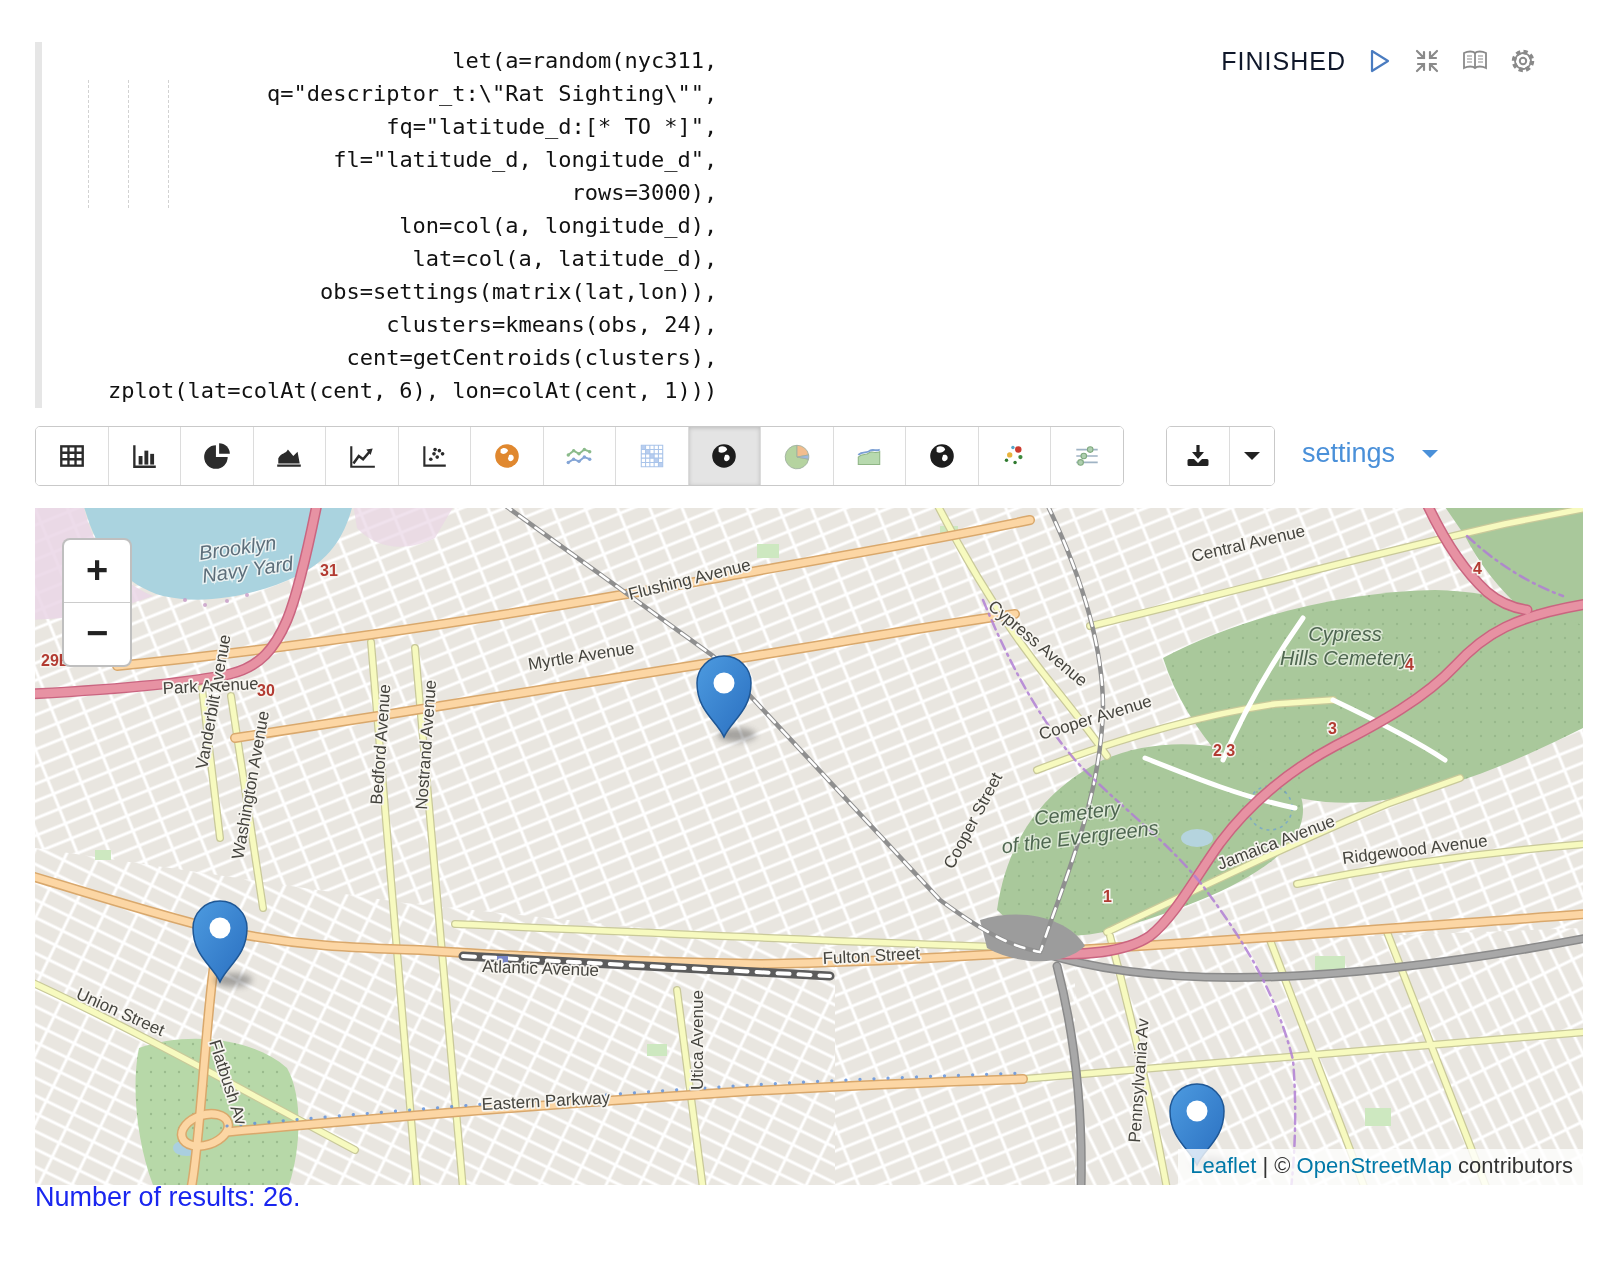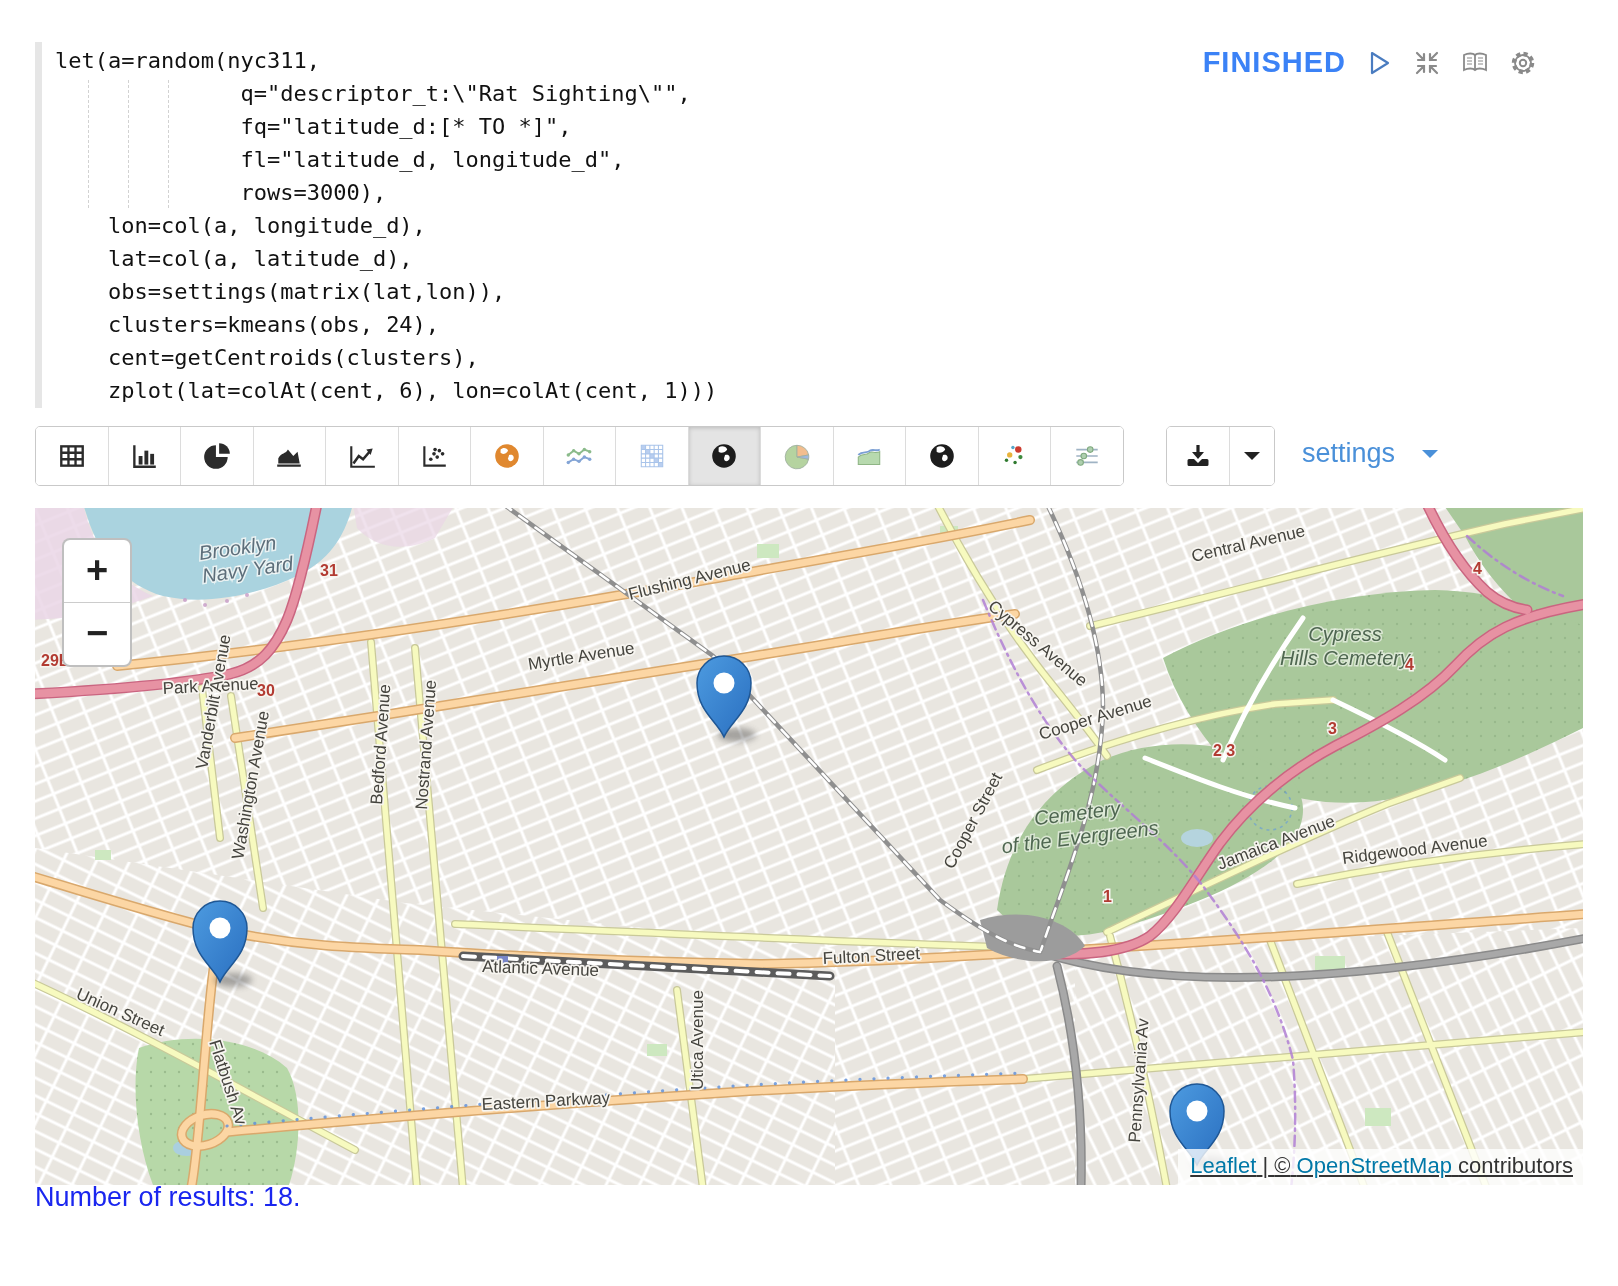--- a/index.html
+++ b/index.html
@@ -1,44 +1,44 @@
 <!DOCTYPE html>
 <html><head>
 <meta charset="utf-8">
 <style>
   html,body{margin:0;padding:0;}
   body{width:1618px;height:1286px;position:relative;background:#fff;font-family:"Liberation Sans",sans-serif;overflow:hidden;}
 
   
   .gutter{position:absolute;left:35px;top:42px;width:7px;height:366px;background:#e6e6e6;}
-  .code{position:absolute;left:55px;top:44px;font-family:"DejaVu Sans Mono",monospace;font-size:22px;line-height:33px;color:#111;}
+  .code{position:absolute;left:55px;top:44px;font-family:"DejaVu Sans Mono",monospace;font-size:22px;line-height:33px;color:#111;text-align:right;}
   .cl{white-space:pre;height:33px;}
   .guide{position:absolute;top:80px;height:128px;width:0;border-left:1px dashed #d2d2d2;}
   .status-row{position:absolute;top:46px;right:80px;display:flex;align-items:center;gap:18px;}
-  .status{color:#3b82f6;font-size:29px;letter-spacing:1px;font-weight:bold;}
+  .status{color:#0f172a;font-size:25px;letter-spacing:1px;}
   .pbtn{width:30px;height:30px;display:flex;align-items:center;justify-content:center;cursor:pointer;}
 
   
   .tb-group{position:absolute;left:35px;top:426px;display:inline-flex;border:1px solid #c9c9c9;border-radius:5px;overflow:hidden;background:#fff;}
   .ibtn{width:71.5px;height:58px;display:flex;align-items:center;justify-content:center;border-right:1px solid #dcdcdc;background:#fff;cursor:pointer;}
   .ibtn:last-child{border-right:none;}
   .ibtn.active{background:#e4e4e4;box-shadow:inset 0 1px 4px rgba(0,0,0,.18);}
   .dl-group{position:absolute;left:1166px;top:426px;display:inline-flex;border:1px solid #c9c9c9;border-radius:5px;overflow:hidden;background:#fff;}
   .dlbtn{width:62px;height:58px;display:flex;align-items:center;justify-content:center;background:#fff;cursor:pointer;}
   .caretbtn{width:44px;height:58px;display:flex;align-items:center;justify-content:center;border-left:1px solid #dcdcdc;background:#fff;cursor:pointer;}
   .caret-dark{width:0;height:0;border:8px solid transparent;border-top-color:#222;margin-top:8px;}
   .settings{position:absolute;left:1302px;top:438px;font-size:27px;color:#4a90d9;cursor:pointer;display:flex;align-items:center;gap:27px;}
   .caret-blue{width:0;height:0;border:8px solid transparent;border-top-color:#4a90d9;margin-top:9px;}
 
   
   .map{position:absolute;left:35px;top:508px;width:1548px;height:677px;background:#f2efe9;overflow:hidden;cursor:grab;}
   .zoomctl{position:absolute;left:27px;top:30px;width:66px;border:2px solid rgba(0,0,0,.25);border-radius:8px;background:#fff;z-index:5;}
   .zbtn{display:block;width:66px;height:62px;line-height:60px;text-align:center;font-size:38px;font-weight:bold;color:#222;text-decoration:none;cursor:pointer;}
   .zbtn:first-child{border-bottom:1px solid #ccc;}
-  .attrib{position:absolute;right:0;bottom:0;background:rgba(255,255,255,.78);padding:4px 10px 6px 12px;font-size:22px;color:#333;z-index:6;white-space:nowrap;text-decoration:underline;}
+  .attrib{position:absolute;right:0;bottom:0;background:rgba(255,255,255,.78);padding:4px 10px 6px 12px;font-size:22px;color:#333;z-index:6;white-space:nowrap;}
   .attrib a{color:#0078A8;text-decoration:none;cursor:pointer;}
 
   
   .result{position:absolute;left:35px;top:1182px;font-size:27px;color:#1a26ef;}
 
   
   .lbl{font-family:"Liberation Sans",sans-serif;font-size:17px;fill:#45443e;paint-order:stroke;stroke:#f7f5f0;stroke-width:3.5px;stroke-linejoin:round;}
   .albl{font-family:"Liberation Sans",sans-serif;font-size:20px;font-style:italic;fill:#5d6e7a;paint-order:stroke;stroke:rgba(250,250,248,.8);stroke-width:3px;}
   .clbl{font-family:"Liberation Sans",sans-serif;font-size:20px;font-style:italic;fill:#4e6650;paint-order:stroke;stroke:rgba(240,243,235,.7);stroke-width:3px;text-anchor:middle;}
   .shld{font-family:"Liberation Sans",sans-serif;font-size:16px;font-weight:bold;fill:#b23b32;paint-order:stroke;stroke:#f7f5f0;stroke-width:3px;}
@@ -527,13 +527,13 @@
 
   <div class="attrib">
     <a>Leaflet</a>
     <span>|</span>
     <span>©</span>
     <a>OpenStreetMap</a>
     <span>contributors</span>
   </div>
 </div>
 
-<div class="result">Number of results: 18.</div>
+<div class="result">Number of results: 26.</div>
 
 </body></html>

